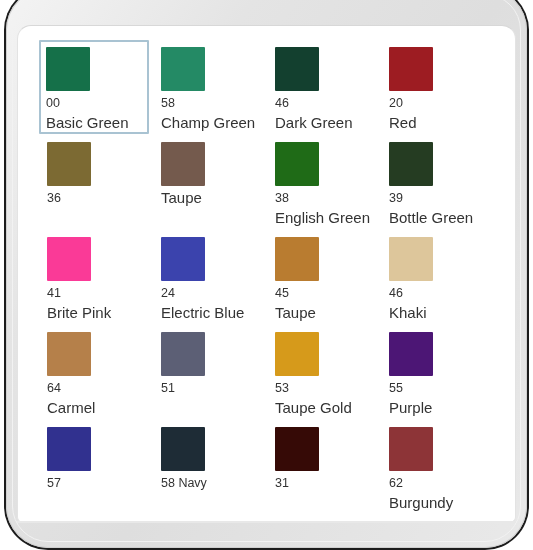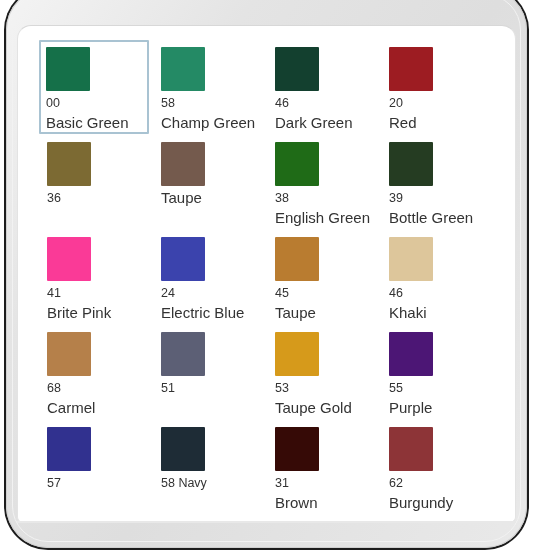--- a/index.html
+++ b/index.html
@@ -184,21 +184,21 @@
           <div class="swatch-code">45</div>
           <div class="swatch-name">Taupe</div>
         </div>
         <div class="swatch-cell">
           <span class="swatch-chip" style="background: rgb(221, 198, 155);"></span>
           <div class="swatch-code">46</div>
           <div class="swatch-name">Khaki</div>
         </div>
         <div class="swatch-cell">
           <span class="swatch-chip" style="background: rgb(181, 128, 74);"></span>
-          <div class="swatch-code">68</div>
+          <div class="swatch-code">64</div>
           <div class="swatch-name">Carmel</div>
         </div>
         <div class="swatch-cell">
           <span class="swatch-chip" style="background: rgb(92, 95, 117);"></span>
           <div class="swatch-code">51</div>
         </div>
         <div class="swatch-cell">
           <span class="swatch-chip" style="background: rgb(214, 154, 27);"></span>
           <div class="swatch-code">53</div>
           <div class="swatch-name">Taupe Gold</div>
@@ -212,21 +212,20 @@
           <span class="swatch-chip" style="background: rgb(49, 49, 143);"></span>
           <div class="swatch-code">57</div>
         </div>
         <div class="swatch-cell">
           <span class="swatch-chip" style="background: rgb(30, 44, 54);"></span>
           <div class="swatch-code">58 Navy</div>
         </div>
         <div class="swatch-cell">
           <span class="swatch-chip" style="background: rgb(54, 10, 6);"></span>
           <div class="swatch-code">31</div>
-          <div class="swatch-name">Brown</div>
         </div>
         <div class="swatch-cell">
           <span class="swatch-chip" style="background: rgb(141, 52, 55);"></span>
           <div class="swatch-code">62</div>
           <div class="swatch-name">Burgundy</div>
         </div>
       </div>
   </div>
 
   <div class="screen-bottom-edge"></div>

